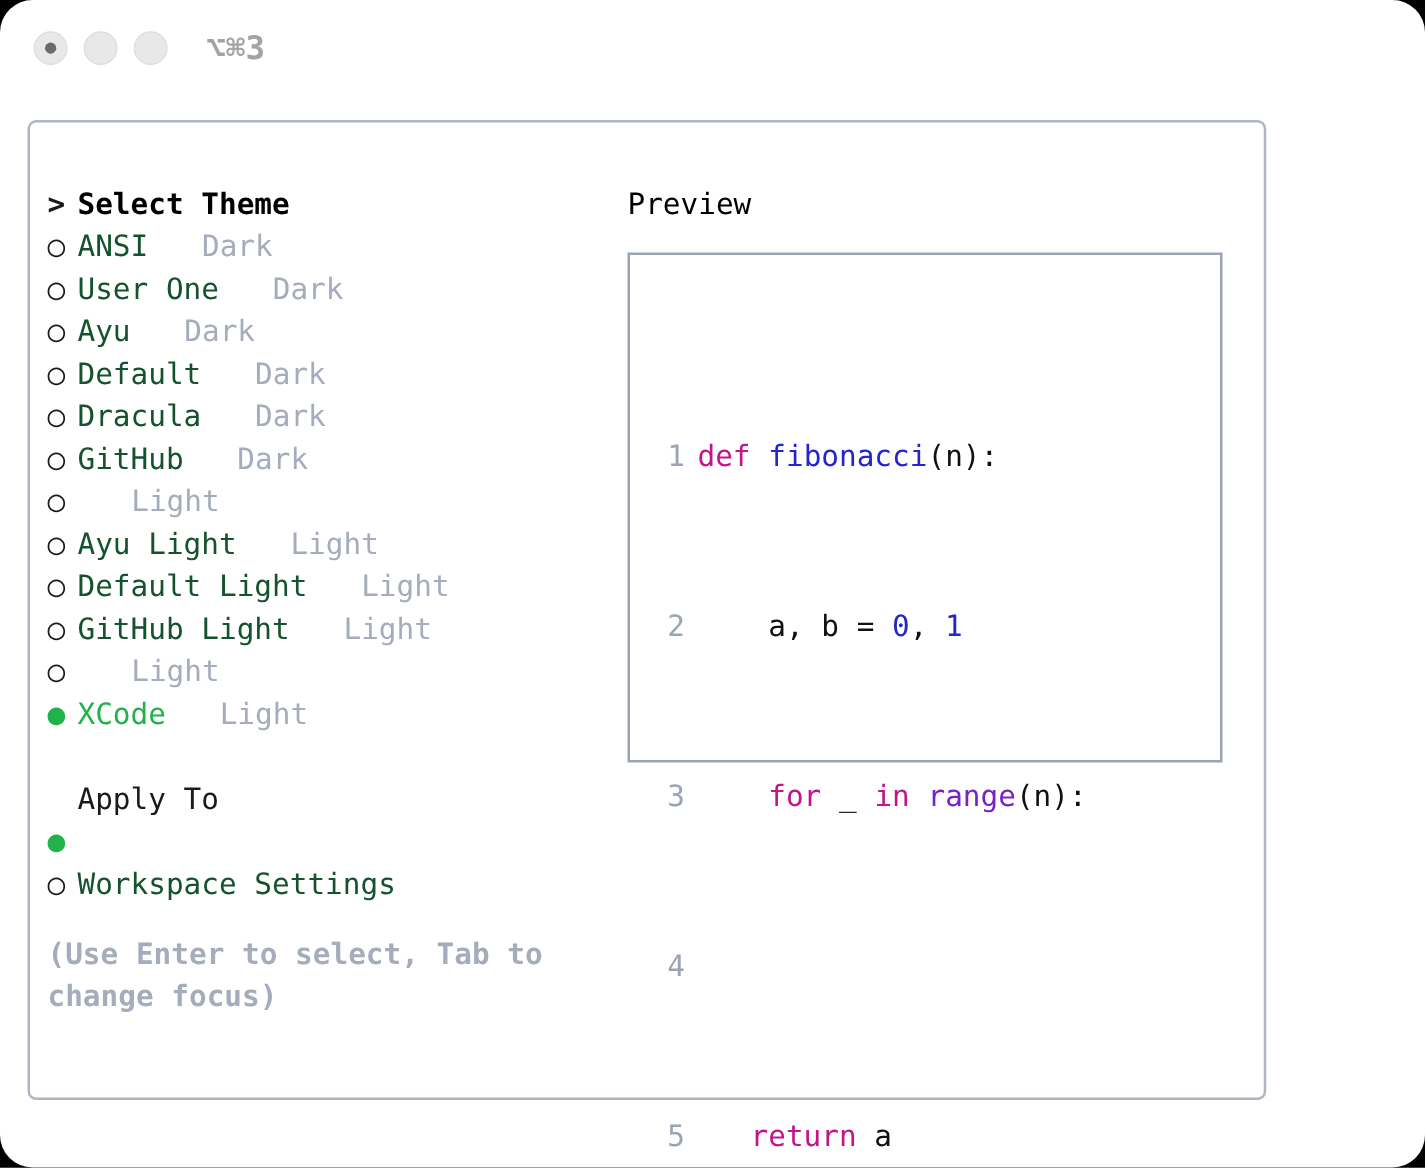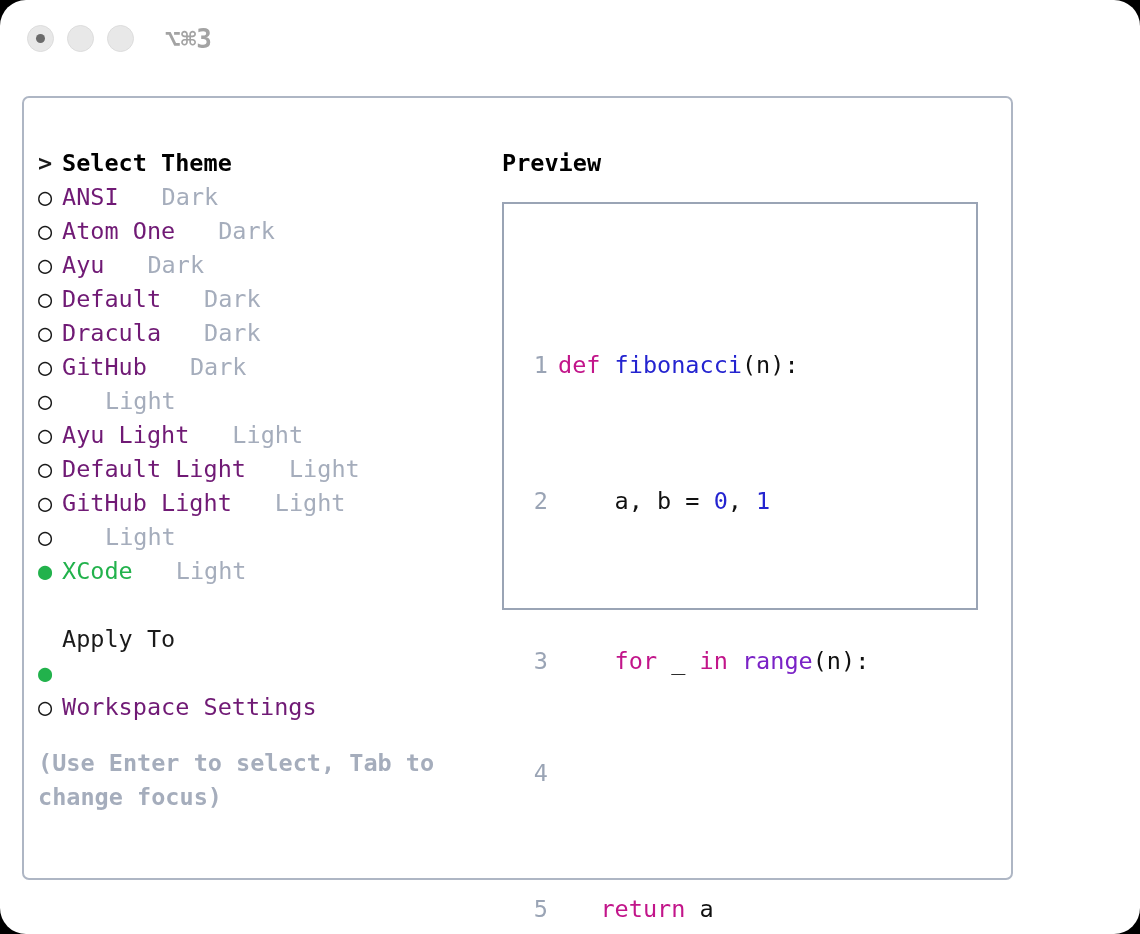--- a/index.html
+++ b/index.html
@@ -102,21 +102,21 @@
     flex: 0 0 24px;
     font-size: 23.5px;
     color: #1a1a1a;
   }
   .marker.sel { color: #22b24c; }
   .marker.blank { color: transparent; }
   .row.header {
     font-weight: bold;
     color: #000000;
   }
-  .label { color: #701a75; }
+  .label { color: #14532d; }
   .row.selected .label { color: #22b24c; }
   .tag {
     color: #a5adbc;
     padding-left: 11px;
     margin-left: 32px;
   }
   .spacer { height: 34px; }
 
   #hint {
     position: absolute;
@@ -131,21 +131,21 @@
 
   
   #right-col {
     position: absolute;
     left: 478px;
     top: 48px;
     width: 500px;
   }
   #preview-title {
     font-size: 23.5px;
-    font-weight: bold;
+    font-weight: normal;
     color: #000000;
     line-height: 34px;
     height: 34px;
   }
   #preview-box {
     position: absolute;
     left: 0px;
     top: 56px;
     width: 476px;
     height: 408px;
@@ -171,21 +171,21 @@
     display: inline-block;
     width: 30px;
     flex: 0 0 30px;
     text-align: right;
     color: #9aa4b5;
     padding-right: 10px;
   }
   .kw   { color: #c2158a; }
   .fn   { color: #2424d0; }
   .num  { color: #2424d0; }
-  .bi   { color: #7a22c6; margin-top: 24px; }
+  .bi   { color: #7a22c6; }
   .pln  { color: #111111; }
 </style>
 </head>
 <body>
 
 <div id="window">
 
   <div id="titlebar">
     <div class="dots">
       <div class="dot">
@@ -202,21 +202,21 @@
     <div id="left-col">
 
       <div class="row header">
         <span class="marker">&gt;</span><span>Select Theme</span>
       </div>
 
       <div class="row">
         <span class="marker">○</span><span class="label">ANSI</span><span class="tag">Dark</span>
       </div>
       <div class="row">
-        <span class="marker">○</span><span class="label">Atom One</span><span class="tag">Dark</span>
+        <span class="marker">○</span><span class="label">User One</span><span class="tag">Dark</span>
       </div>
       <div class="row">
         <span class="marker">○</span><span class="label">Ayu</span><span class="tag">Dark</span>
       </div>
       <div class="row">
         <span class="marker">○</span><span class="label">Default</span><span class="tag">Dark</span>
       </div>
       <div class="row">
         <span class="marker">○</span><span class="label">Dracula</span><span class="tag">Dark</span>
       </div>

